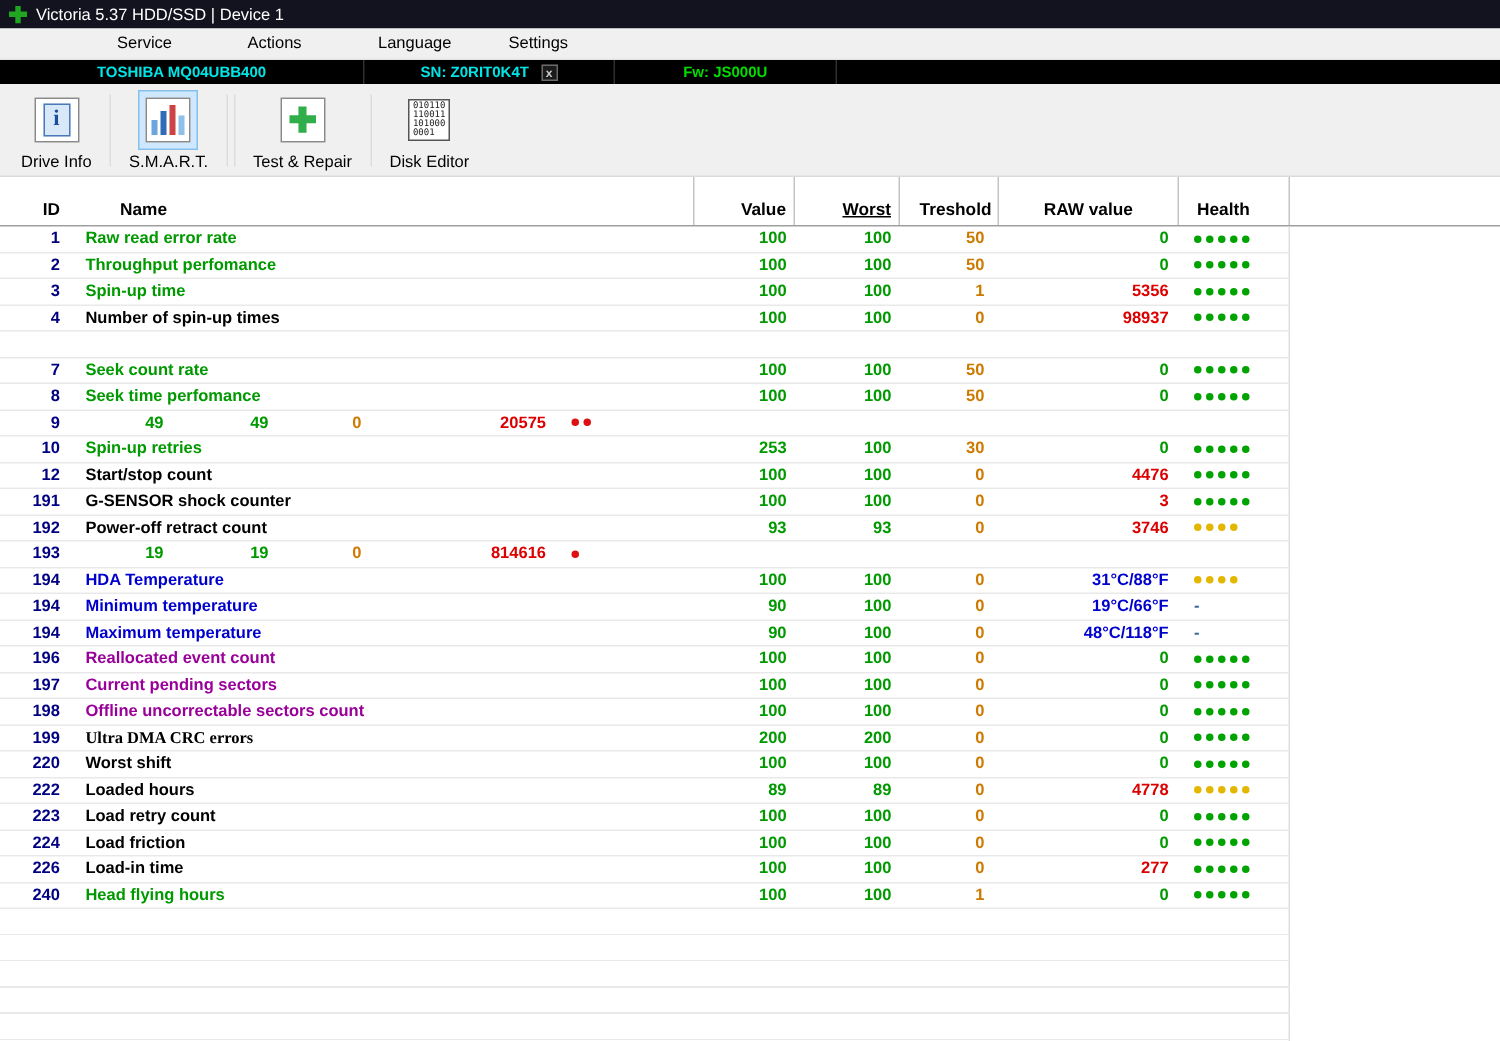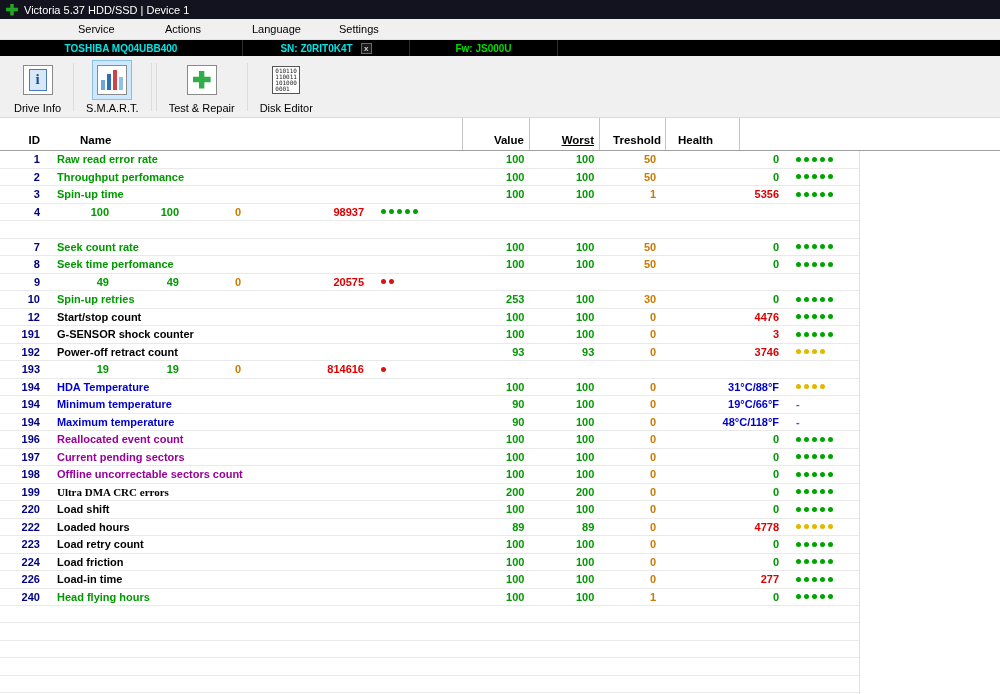--- a/index.html
+++ b/index.html
@@ -240,20 +240,21 @@
 
 </div>
 
 <div class="table-area">
   <div class="thead">
     <div class="th th-id">ID</div>
     <div class="th th-name">Name</div>
     <div class="th th-value">Value</div>
     <div class="th th-worst">Worst</div>
     <div class="th th-treshold">Treshold</div>
+    <div class="th th-raw">RAW value</div>
     <div class="th th-health">Health</div>
     <div class="th th-rest"></div>
   </div>
   <div class="tbody">
       <div class="trow">
         <div class="tcell td-id" style="color: rgb(0, 0, 128);">1</div>
         <div class="tcell td-name" style="color: rgb(0, 153, 0);">Raw read error rate</div>
         <div class="tcell td-value" style="color: rgb(0, 153, 0);">100</div>
         <div class="tcell td-worst" style="color: rgb(0, 153, 0);">100</div>
         <div class="tcell td-threshold" style="color: rgb(204, 122, 0);">50</div>
@@ -291,20 +292,21 @@
         <div class="tcell td-health">
           <span class="dot" style="background: rgb(0, 163, 0);"></span>
           <span class="dot" style="background: rgb(0, 163, 0);"></span>
           <span class="dot" style="background: rgb(0, 163, 0);"></span>
           <span class="dot" style="background: rgb(0, 163, 0);"></span>
           <span class="dot" style="background: rgb(0, 163, 0);"></span>
         </div>
       </div>
       <div class="trow">
         <div class="tcell td-id" style="color: rgb(0, 0, 128);">4</div>
+        <div class="tcell td-name" style="color: rgb(0, 0, 0);">Number of spin-up times</div>
         <div class="tcell td-value" style="color: rgb(0, 153, 0);">100</div>
         <div class="tcell td-worst" style="color: rgb(0, 153, 0);">100</div>
         <div class="tcell td-threshold" style="color: rgb(204, 122, 0);">0</div>
         <div class="tcell td-raw" style="color: rgb(221, 0, 0);">98937</div>
         <div class="tcell td-health">
           <span class="dot" style="background: rgb(0, 163, 0);"></span>
           <span class="dot" style="background: rgb(0, 163, 0);"></span>
           <span class="dot" style="background: rgb(0, 163, 0);"></span>
           <span class="dot" style="background: rgb(0, 163, 0);"></span>
           <span class="dot" style="background: rgb(0, 163, 0);"></span>
@@ -508,21 +510,21 @@
         <div class="tcell td-health">
           <span class="dot" style="background: rgb(0, 163, 0);"></span>
           <span class="dot" style="background: rgb(0, 163, 0);"></span>
           <span class="dot" style="background: rgb(0, 163, 0);"></span>
           <span class="dot" style="background: rgb(0, 163, 0);"></span>
           <span class="dot" style="background: rgb(0, 163, 0);"></span>
         </div>
       </div>
       <div class="trow">
         <div class="tcell td-id" style="color: rgb(0, 0, 128);">220</div>
-        <div class="tcell td-name" style="color: rgb(0, 0, 0);">Load shift</div>
+        <div class="tcell td-name" style="color: rgb(0, 0, 0);">Worst shift</div>
         <div class="tcell td-value" style="color: rgb(0, 153, 0);">100</div>
         <div class="tcell td-worst" style="color: rgb(0, 153, 0);">100</div>
         <div class="tcell td-threshold" style="color: rgb(204, 122, 0);">0</div>
         <div class="tcell td-raw" style="color: rgb(0, 153, 0);">0</div>
         <div class="tcell td-health">
           <span class="dot" style="background: rgb(0, 163, 0);"></span>
           <span class="dot" style="background: rgb(0, 163, 0);"></span>
           <span class="dot" style="background: rgb(0, 163, 0);"></span>
           <span class="dot" style="background: rgb(0, 163, 0);"></span>
           <span class="dot" style="background: rgb(0, 163, 0);"></span>

